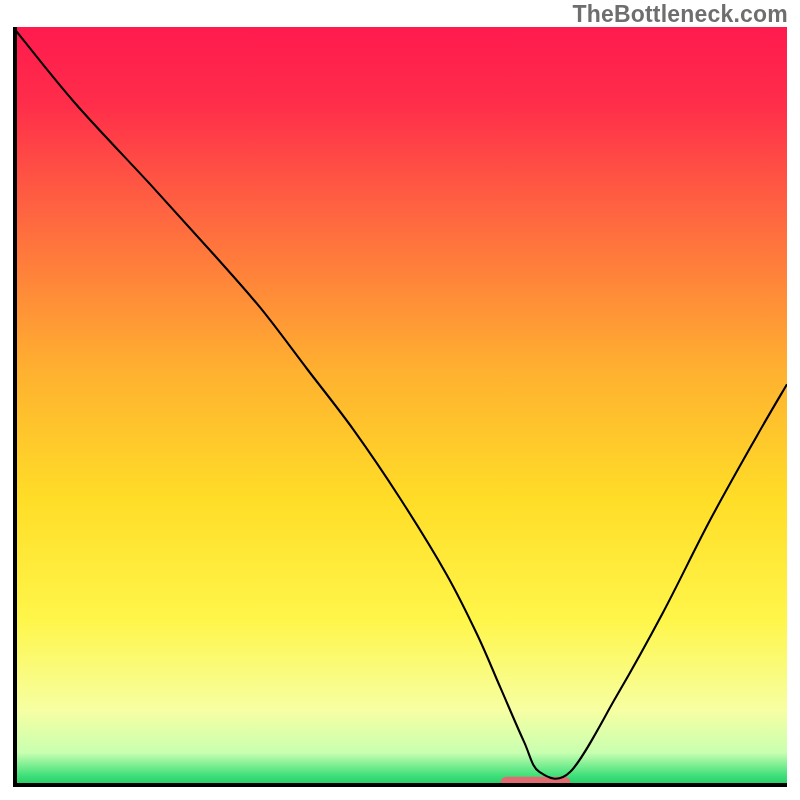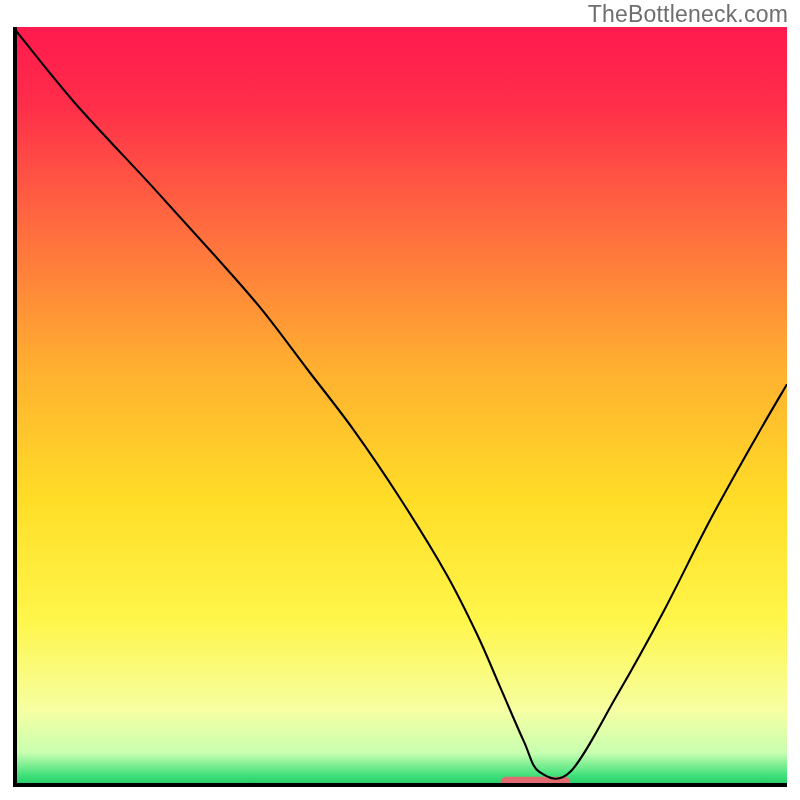--- a/index.html
+++ b/index.html
@@ -10,21 +10,21 @@
     position: relative;
     font-family: Arial, sans-serif;
     background: #ffffff;
   }
   .watermark {
     position: absolute;
     top: 1px;
     right: 12px;
     font-size: 23px;
     color: #6e6e6e;
-    font-weight: normal;
+    font-weight: bold;
     letter-spacing: 0.2px;
     z-index: 10;
   }
   .plot-area {
     position: absolute;
     left: 13px;
     top: 27px;
     width: 774px;
     height: 760px;
     overflow: hidden;

